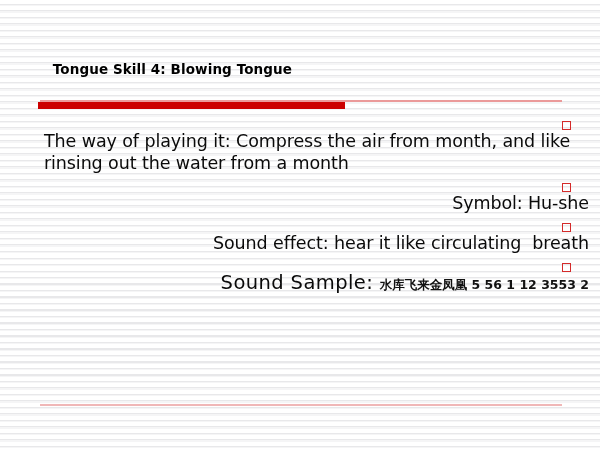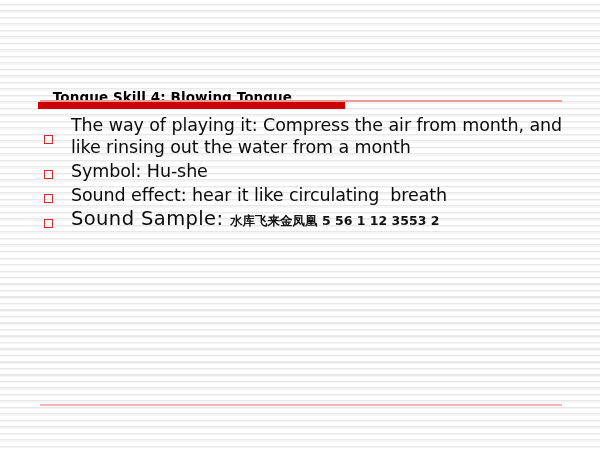--- a/index.html
+++ b/index.html
@@ -36,21 +36,20 @@
     top: 60px;
     width: 530px;
   }
   .title-line {
     font-weight: bold;
     font-size: 13.5px;
     line-height: 18px;
     color: #000000;
     white-space: pre;
     letter-spacing: 0.1px;
-    margin-top: 28px;
   }
   .title-line-1 { padding-left: 10px; }
   .title-line-2 { padding-left: 0px; }
   .title-cn {
     font-family: "DejaVu Sans", "Liberation Sans", sans-serif;
     font-weight: bold;
   }
 
   
   #rule-thin-top {
@@ -81,22 +80,23 @@
   
   #body-list {
     position: absolute;
     left: 44px;
     top: 114px;
     width: 545px;
   }
   .bullet-row {
     position: relative;
     display: flex;
-    align-items: center;
+    align-items: flex-end;
     margin-bottom: 2px;
+    flex-direction: column;
   }
   .bullet-marker {
     flex: 0 0 auto;
     width: 9px;
     height: 9px;
     box-sizing: border-box;
     border: 1.6px solid #d42a2a;
     background: transparent;
     margin-top: 7px;
     margin-right: 18px;

